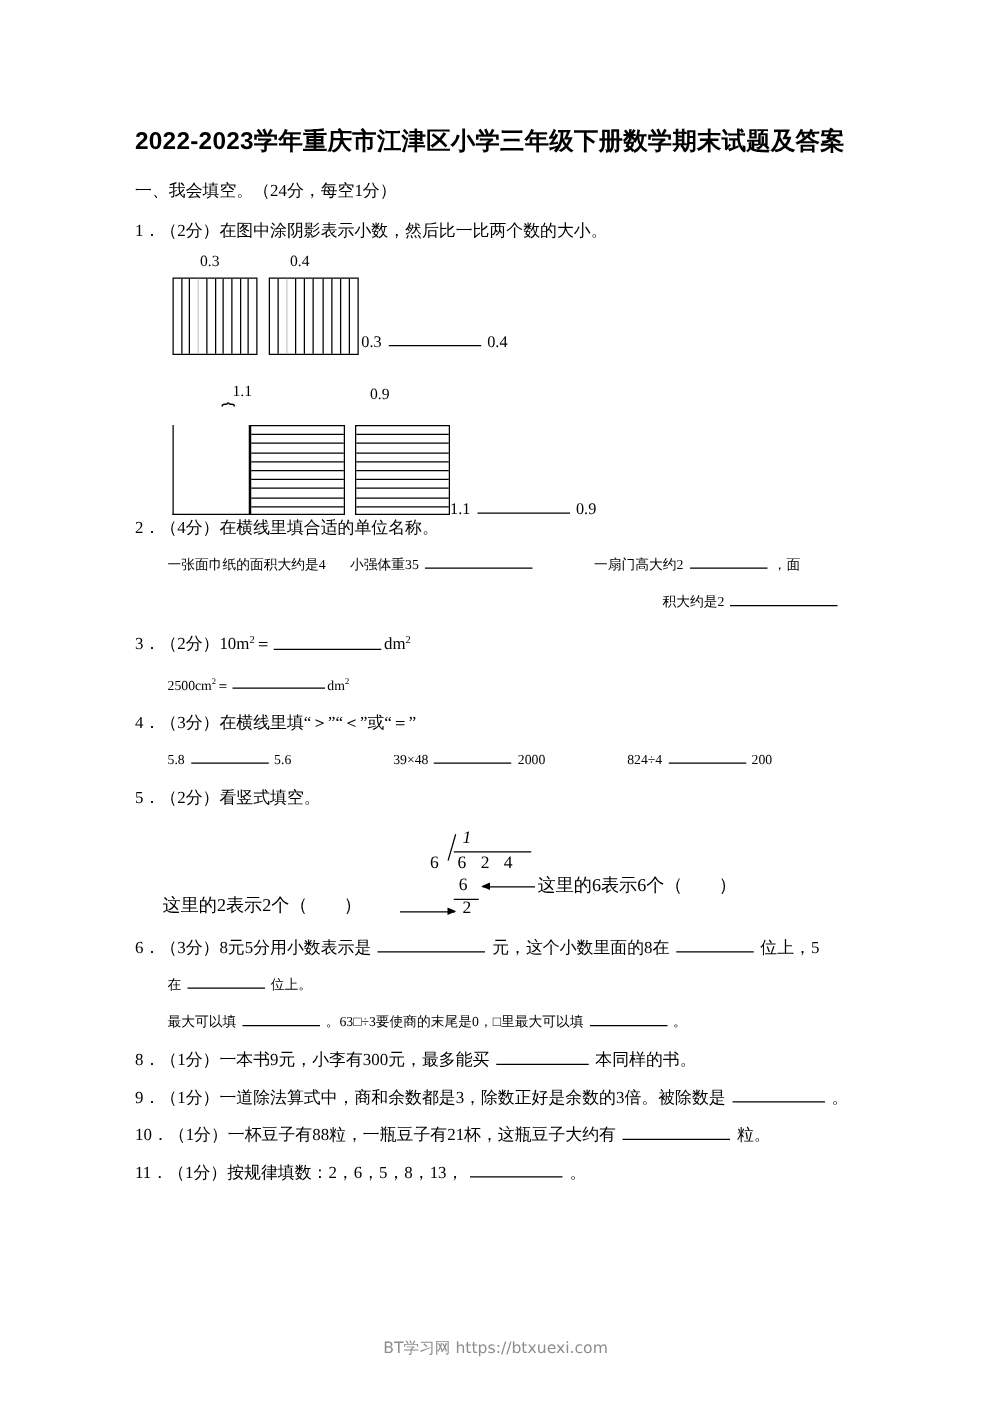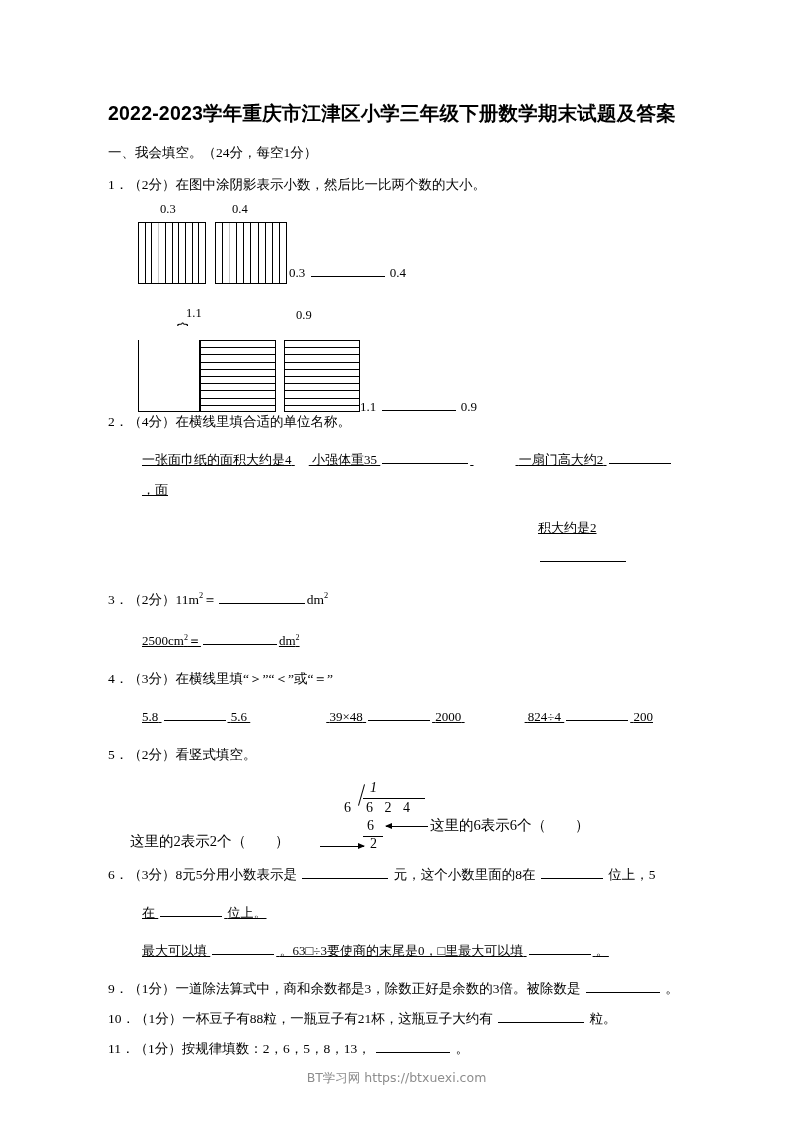--- a/index.html
+++ b/index.html
@@ -39,25 +39,24 @@
     font-size: 13.5px;
     line-height: 30px;
     margin: 6px 0 2px 0;
   }
   .q {
     font-size: 13.5px;
     line-height: 30px;
     margin: 0;
   }
   .q-sub {
-    font-size: 13px;
+    font-size: 11px;
     line-height: 30px;
-    margin: 8px;
+    margin: 0;
     padding-left: 26px;
-    text-decoration: underline;
   }
   .blank {
     display: inline-block;
     border-bottom: 1px solid #000;
     vertical-align: baseline;
     height: 0.95em;
     margin: 0 2px;
   }
   .b-md { width: 62px; }
   .b-lg { width: 74px; }
@@ -299,21 +298,21 @@
       <span>一扇门高大约2</span>
       <span class="blank b-md"></span>
       <span>，面</span>
     </div>
     <div class="q-sub" style="padding-left:422px;">
       <span>积大约是2</span>
       <span class="blank b-xl"></span>
     </div>
 
     <div class="q">
-      <span>3．（2分）</span><span>11m</span><sup class="u">2</sup><span>＝</span><span class="blank b-xl"></span><span>dm</span><sup class="u">2</sup>
+      <span>3．（2分）</span><span>10m</span><sup class="u">2</sup><span>＝</span><span class="blank b-xl"></span><span>dm</span><sup class="u">2</sup>
     </div>
     <div class="q-sub">
       <span>2500cm</span><sup class="u">2</sup><span>＝</span><span class="blank b-lg"></span><span>dm</span><sup class="u">2</sup>
     </div>
 
     <div class="q">4．（3分）在横线里填“＞”“＜”或“＝”</div>
     <div class="q-sub">
       <span>5.8</span>
       <span class="blank b-md"></span>
       <span>5.6</span>
@@ -359,20 +358,25 @@
     </div>
 
     <div class="q-sub">
       <span>最大可以填</span>
       <span class="blank b-md"></span>
       <span>。63□÷3要使商的末尾是0，□里最大可以填</span>
       <span class="blank b-md"></span>
       <span>。</span>
     </div>
 
+    <div class="q">
+      <span>8．（1分）一本书9元，小李有300元，最多能买</span>
+      <span class="blank b-lg"></span>
+      <span>本同样的书。</span>
+    </div>
 
     <div class="q">
       <span>9．（1分）一道除法算式中，商和余数都是3，除数正好是余数的3倍。被除数是</span>
       <span class="blank b-lg"></span>
       <span>。</span>
     </div>
 
     <div class="q">
       <span>10．（1分）一杯豆子有88粒，一瓶豆子有21杯，这瓶豆子大约有</span>
       <span class="blank b-xl"></span>

